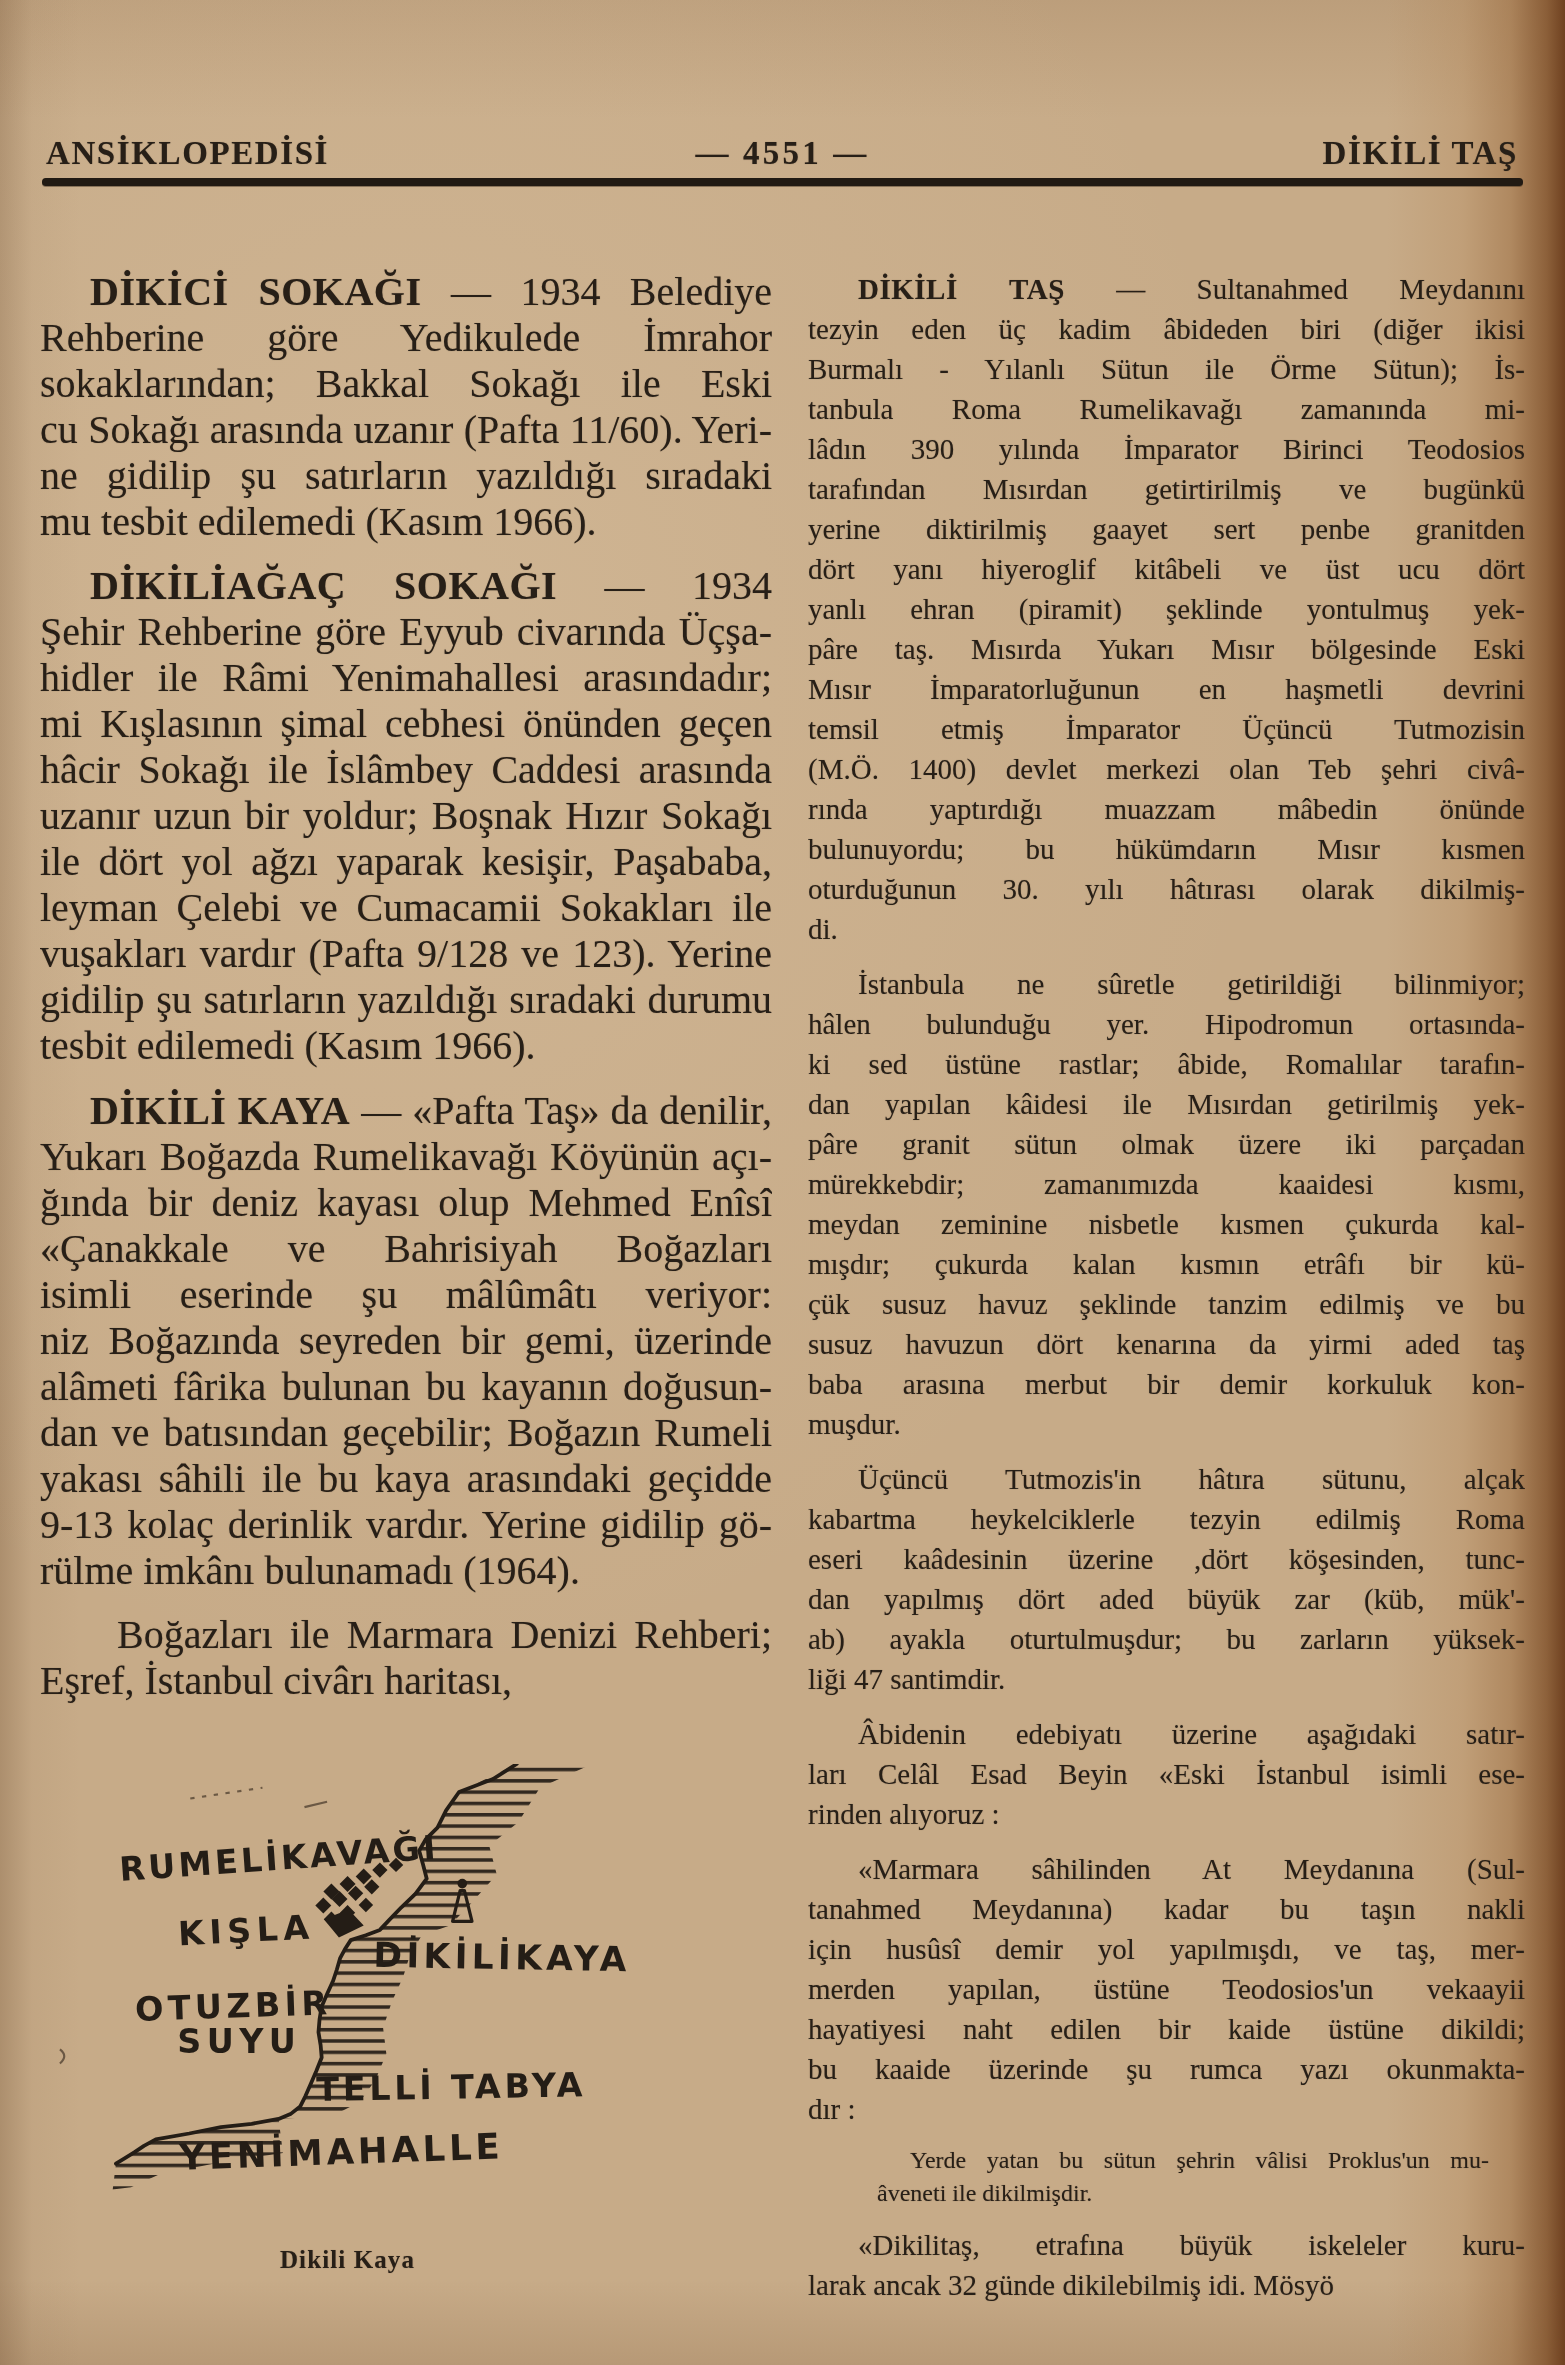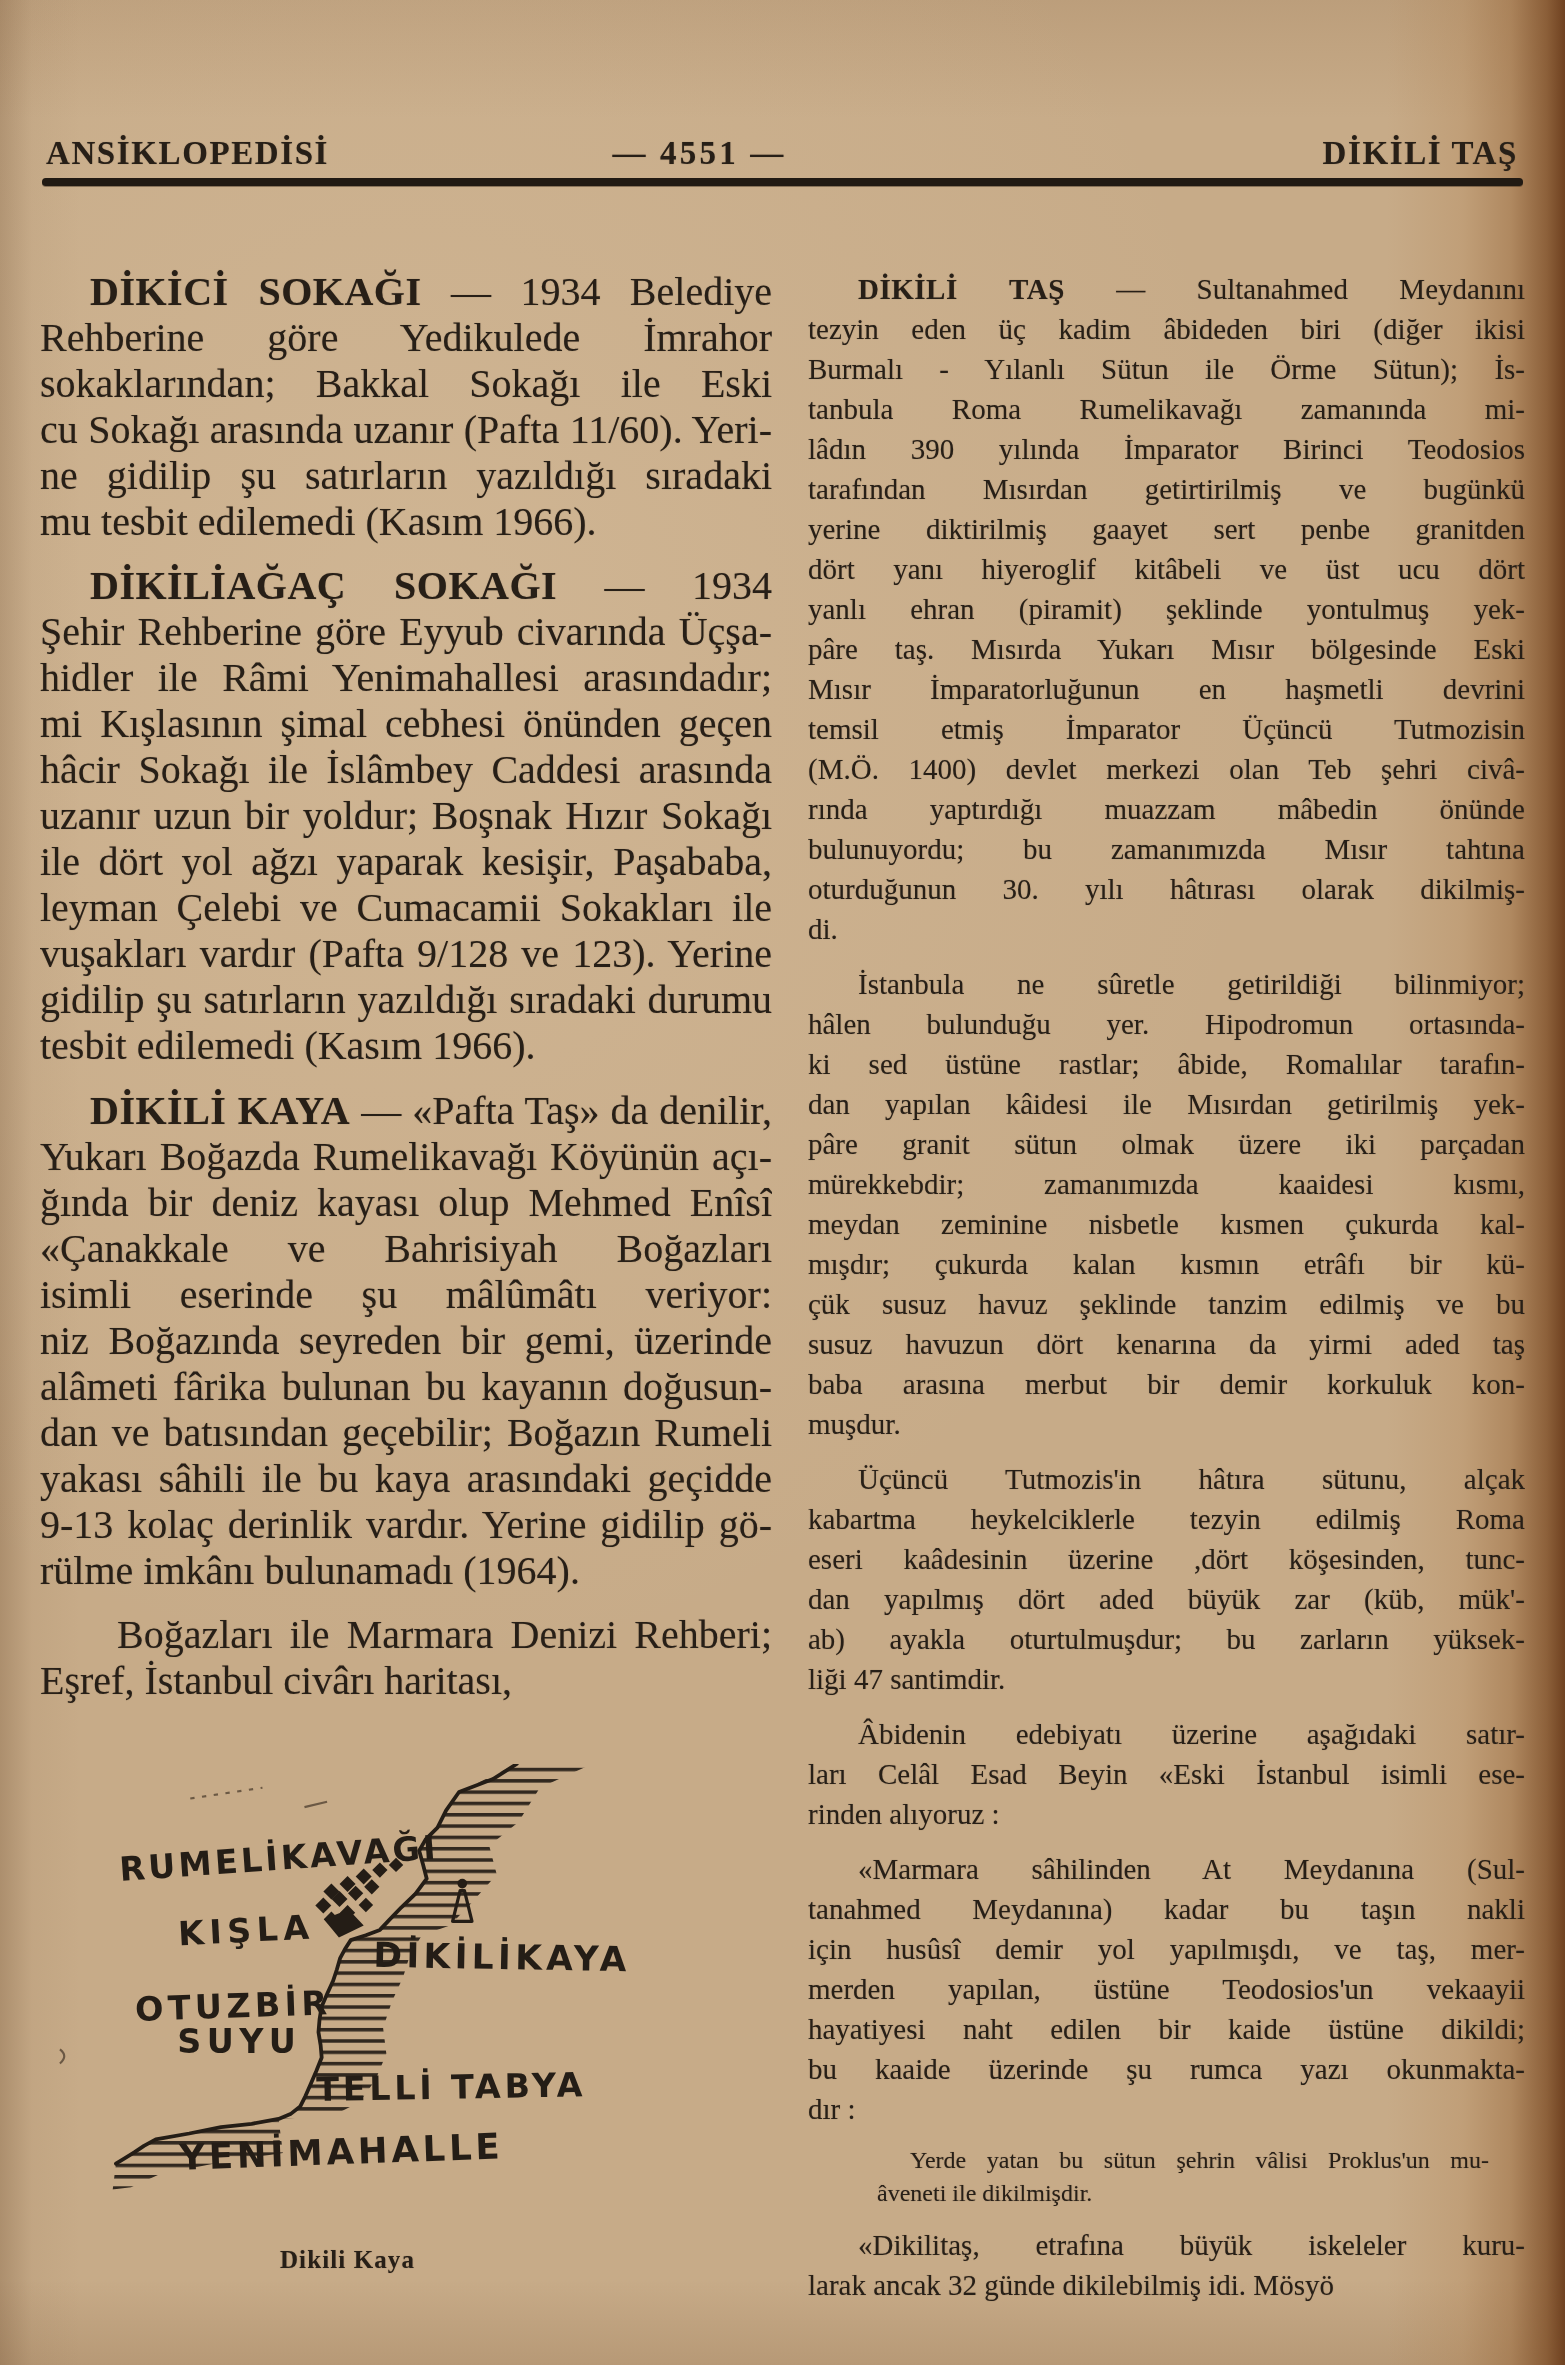--- a/index.html
+++ b/index.html
@@ -15,21 +15,21 @@
       linear-gradient(270deg, #6f4120 0px, rgba(126,78,39,0.8) 18.3px, rgba(152,102,56,0.5) 54px, rgba(172,122,72,0.25) 102px, rgba(172,122,72,0) 178px),
       linear-gradient(180deg, rgba(120,80,45,0.14) 0px, rgba(120,80,45,0) 119px),
       linear-gradient(0deg, rgba(110,70,35,0.18) 0px, rgba(110,70,35,0) 86px),
       #c7ab88;
   }
   .txt{ text-shadow:0 0 1.1px rgba(46,32,20,0.35); }
 
   
   .hdr{position:absolute;top:135px;font-weight:700;font-size:33px;letter-spacing:1.6px;white-space:nowrap;}
   #hdr-left{left:46px;}
-  #hdr-center{left:0;width:1399px;text-align:center;letter-spacing:3.2px;}
+  #hdr-center{left:0;width:1565px;text-align:center;letter-spacing:3.2px;}
   #hdr-right{right:47px;}
   #rule{position:absolute;left:42px;top:178px;width:1481px;height:7.5px;background:#211a13;border-radius:3.8px;box-shadow:0 1.1px 0.5px rgba(40,28,16,.4);}
 
   
   .col{position:absolute;top:269px;}
   #col-left{left:40px;width:732px;font-size:40px;}
   #col-right{left:808px;width:717px;font-size:29px;}
   .line{ text-align:justify; text-align-last:justify; overflow:hidden; }
   #col-left .line{line-height:46px;height:46px;}
   #col-right .line{line-height:40px;height:40px;}
@@ -172,21 +172,21 @@
         <div class="line">lâdın 390 yılında İmparator Birinci Teodosios</div>
         <div class="line">tarafından Mısırdan getirtirilmiş ve bugünkü</div>
         <div class="line">yerine diktirilmiş gaayet sert penbe granitden</div>
         <div class="line">dört yanı hiyeroglif kitâbeli ve üst ucu dört</div>
         <div class="line">yanlı ehran (piramit) şeklinde yontulmuş yek-</div>
         <div class="line">pâre taş. Mısırda Yukarı Mısır bölgesinde Eski</div>
         <div class="line">Mısır İmparatorluğunun en haşmetli devrini</div>
         <div class="line">temsil etmiş İmparator Üçüncü Tutmozisin</div>
         <div class="line">(M.Ö. 1400) devlet merkezi olan Teb şehri civâ-</div>
         <div class="line">rında yaptırdığı muazzam mâbedin önünde</div>
-        <div class="line">bulunuyordu; bu zamanımızda Mısır tahtına</div>
+        <div class="line">bulunuyordu; bu hükümdarın Mısır kısmen</div>
         <div class="line">oturduğunun 30. yılı hâtırası olarak dikilmiş-</div>
         <div class="line">di.</div>
       </div>
   </div>
 
   <div class="para ind">
     <div data-repeat="right_column.para2.lines">
         <div class="line">İstanbula ne sûretle getirildiği bilinmiyor;</div>
         <div class="line">hâlen bulunduğu yer. Hipodromun ortasında-</div>
         <div class="line">ki sed üstüne rastlar; âbide, Romalılar tarafın-</div>

